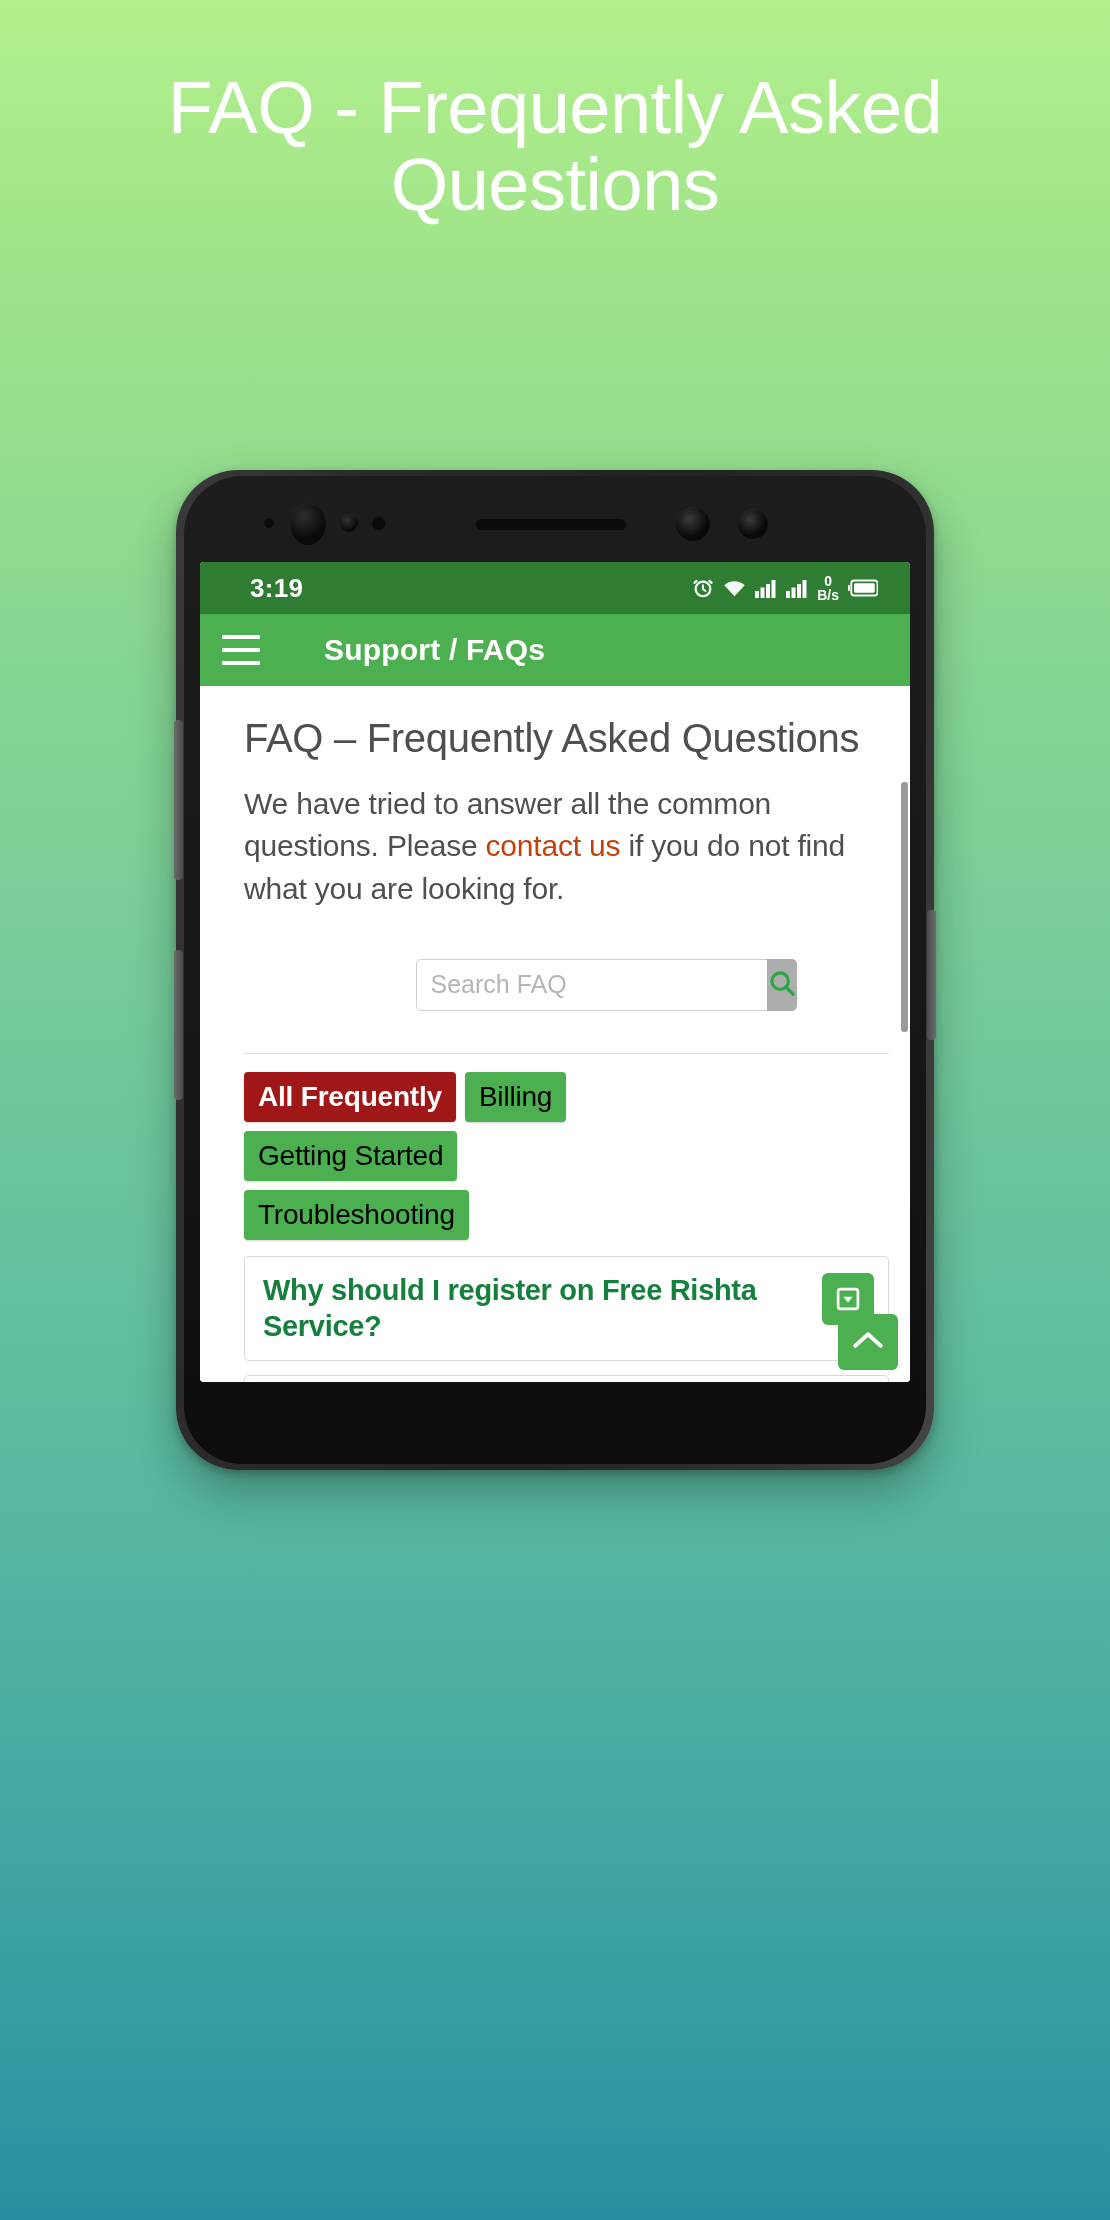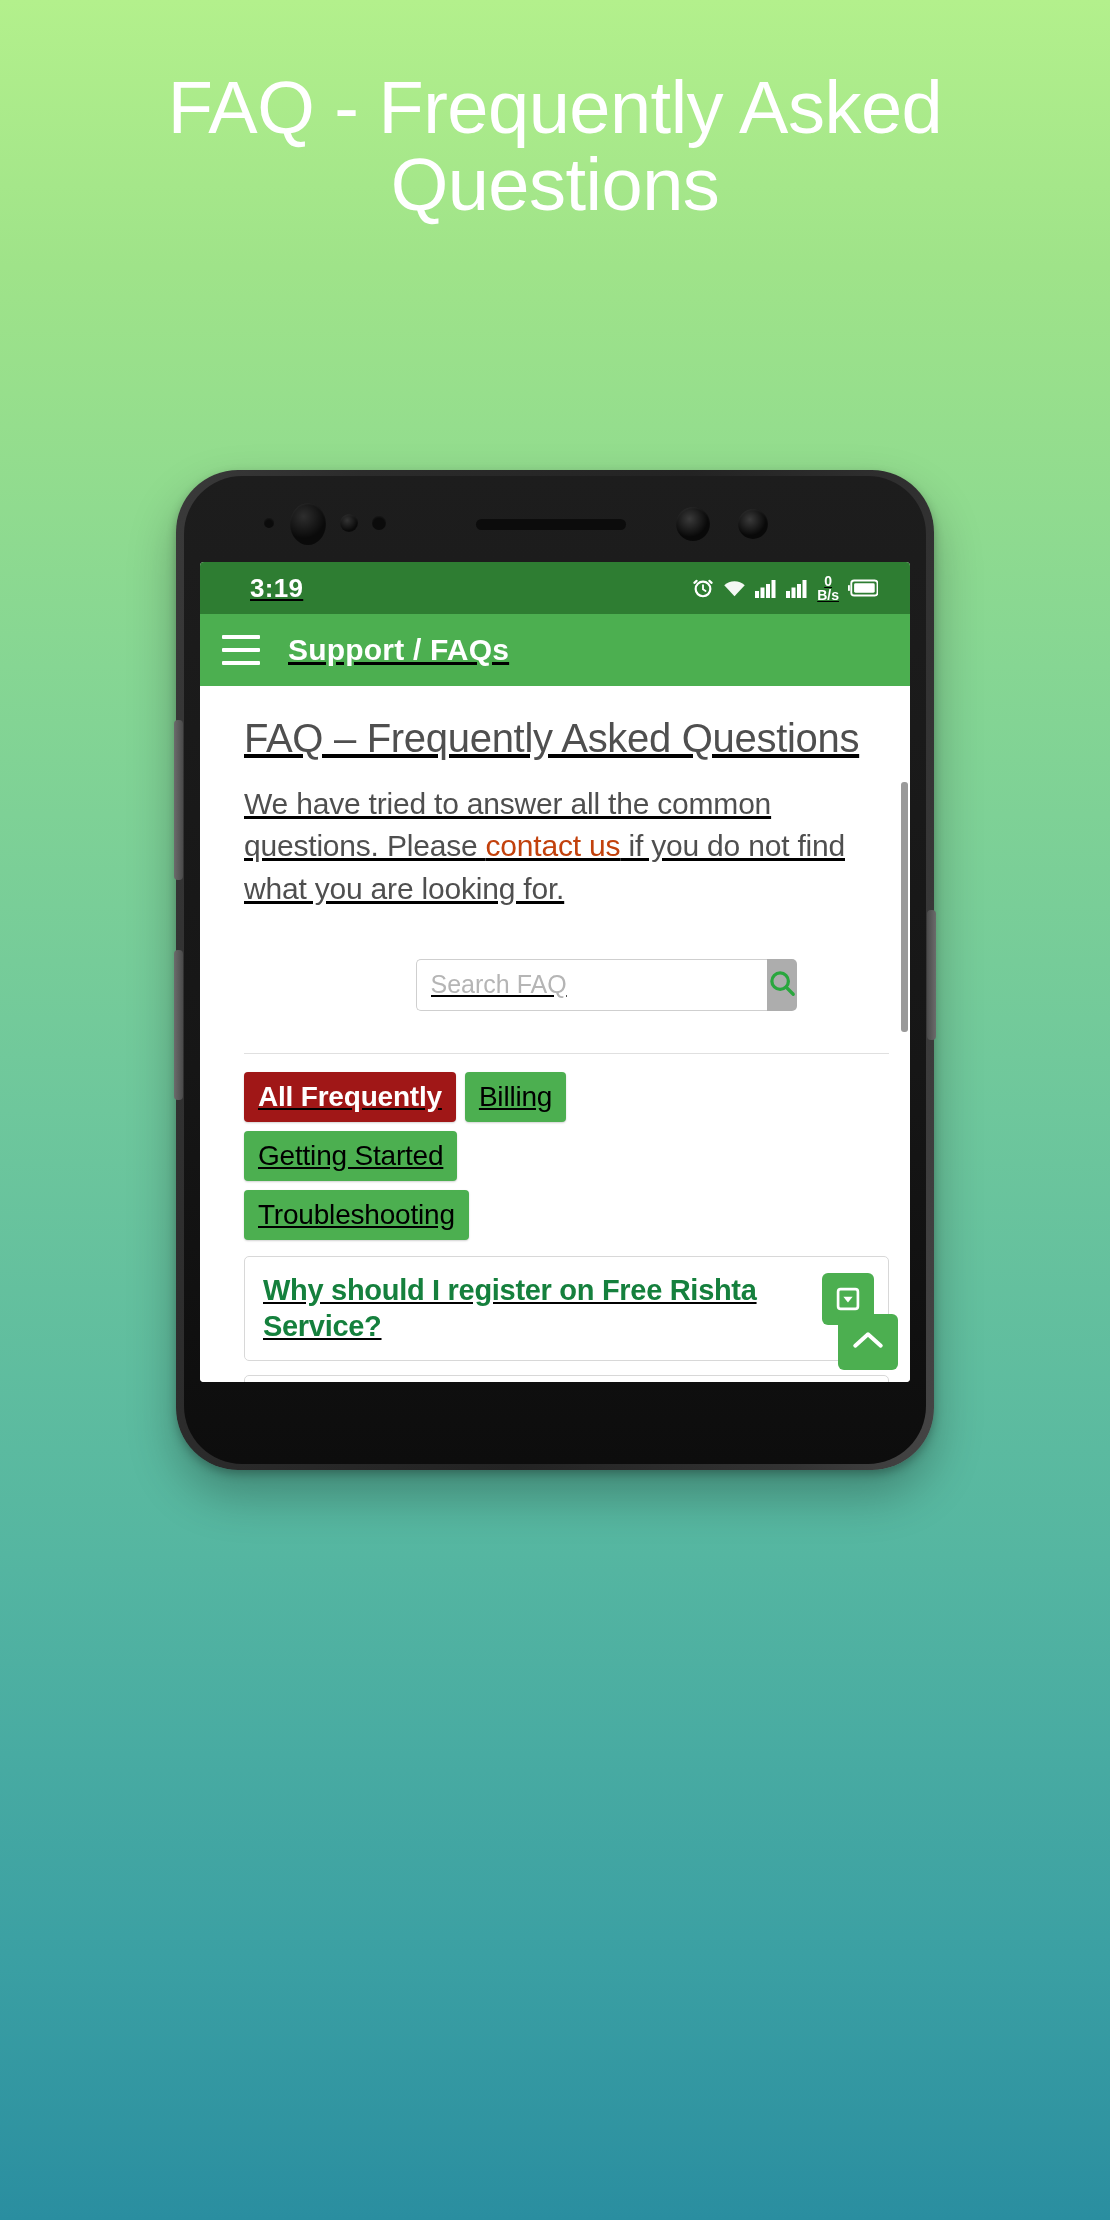--- a/index.html
+++ b/index.html
@@ -77,21 +77,20 @@
   .cam2 { left:562px; top:33px; width:30px; height:30px; background:radial-gradient(circle at 40% 35%,#3a3a3a 0%,#090909 60%); }
 
   
   .screen {
     position:absolute;
     left:24px; top:92px;
     width:710px; height:820px;
     background:#ffffff;
     overflow:hidden;
     border-radius:4px;
-    text-decoration:underline;
   }
 
   
   .statusbar {
     height:52px; background:#2e7d32;
     display:flex; align-items:center; justify-content:space-between;
     padding:0 32px 0 50px;
     color:#fff;
   }
   .clock { font-size:26px; font-weight:700; letter-spacing:0.3px; }
@@ -102,21 +101,21 @@
   .netspeed .nunit { font-size:14px; font-weight:700; }
 
   
   .appbar {
     height:72px; background:#4caf50;
     display:flex; align-items:center; gap:28px;
     padding-left:22px;
   }
   .hamburger { width:38px; height:30px; display:flex; flex-direction:column; justify-content:space-between; cursor:pointer; }
   .hamburger span { display:block; height:4px; background:#fff; border-radius:1px; }
-  .appbar-title { color:#fff; font-size:30px; font-weight:700; letter-spacing:0.2px; }
+  .appbar-title { color:#fff; font-size:30px; font-weight:700; letter-spacing:0.2px;margin-left:36px; }
 
   
   .content {
     position:relative;
     height:696px;
     background:#fff;
     padding:26px 21px 0 44px;
     overflow:hidden;
   }
   .page-heading {

